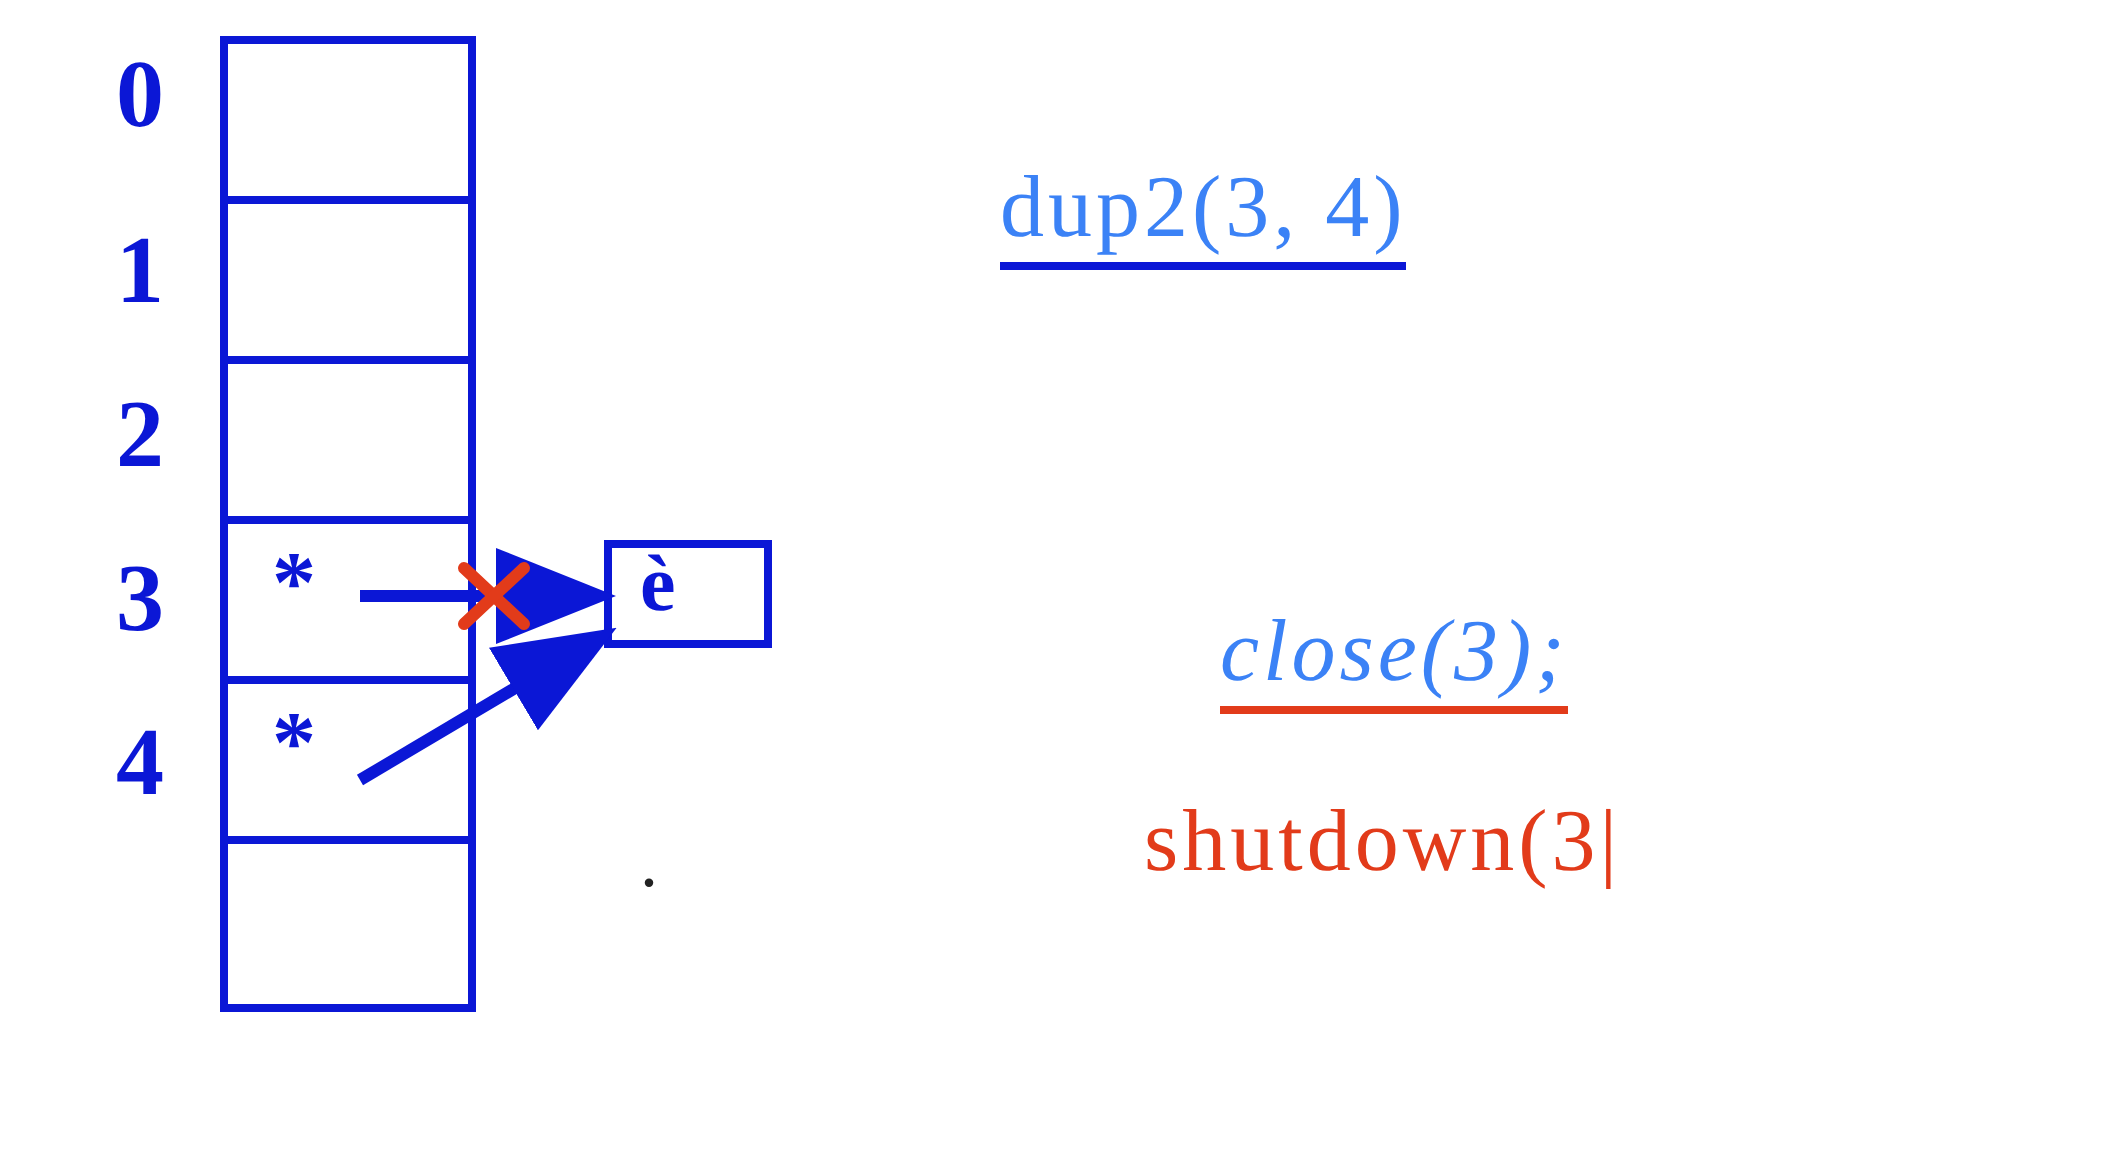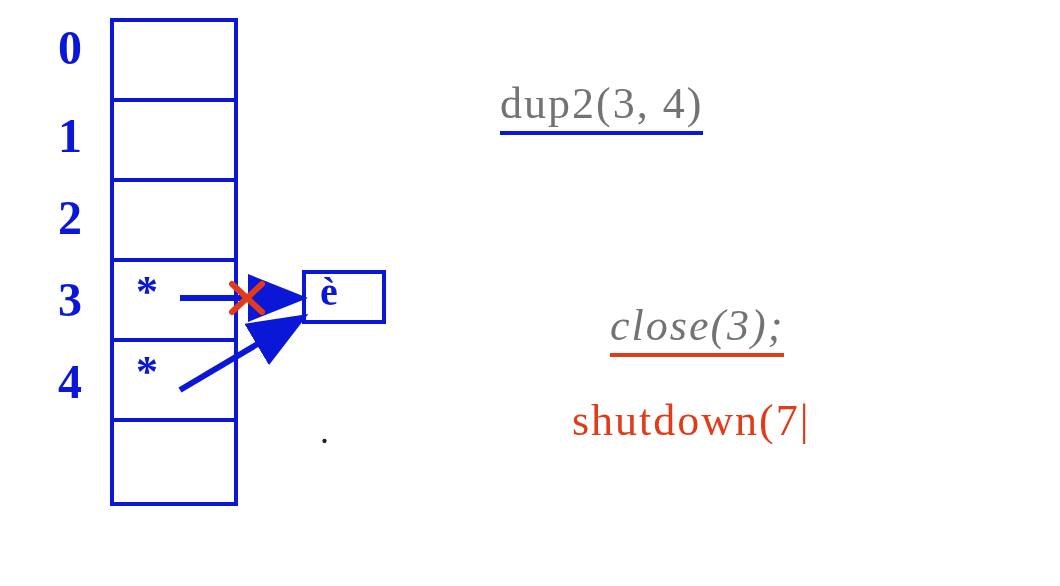--- a/index.html
+++ b/index.html
@@ -59,21 +59,21 @@
     box-sizing: border-box;
   }
   .target-box .mark {
     left: 14px;
     top: -6px;
     font-size: 40px;
   }
 
   
   .code-blue {
-    color: #737373;
+    color: #3b82f6;
     font-size: 44px;
     letter-spacing: 2px;
   }
   .code-red {
     color: #e23b1a;
     font-size: 44px;
     letter-spacing: 2px;
   }
   .ul-blue {
     left: 0; right: 0; bottom: -6px;
@@ -149,16 +149,16 @@
   <span class="code-blue">dup2(3, 4)</span>
   <div class="ul-blue"></div>
 </div>
 
 <div class="code-wrap" style="left:610px; top:300px;font-style:italic;">
   <span class="code-blue">close(3);</span>
   <div class="ul-red"></div>
 </div>
 
 <div class="code-wrap" style="left:572px; top:395px;">
-  <span class="code-red">shutdown(7|</span>
+  <span class="code-red">shutdown(3|</span>
 </div>
 
 <div class="abs dot" style="left:320px; top:410px;">.</div>
 
 </body></html>

